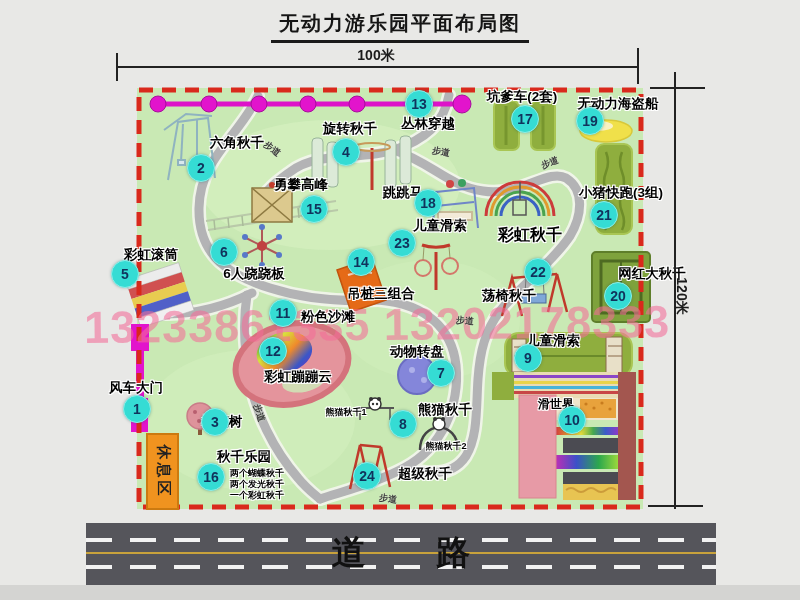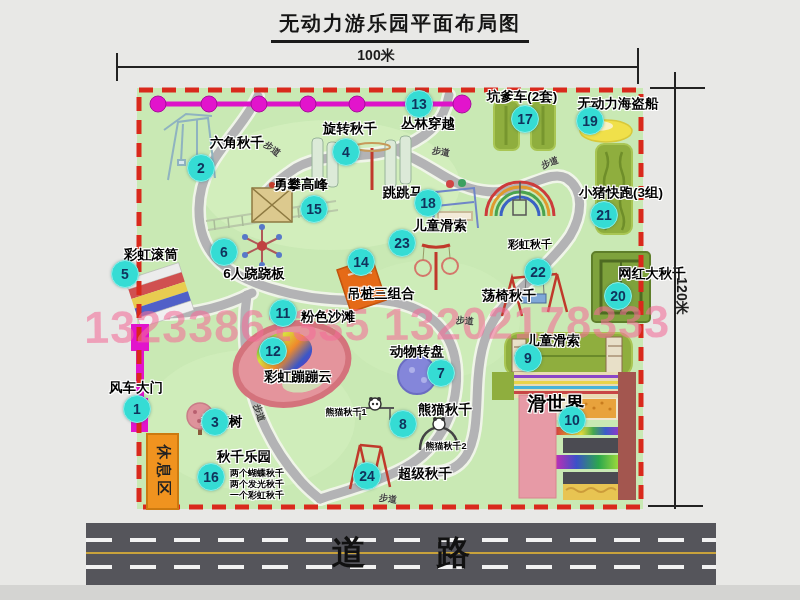--- a/index.html
+++ b/index.html
@@ -361,21 +361,21 @@
       <div class="mlabel" style="left: 151px; top: 255px;">彩虹滚筒</div>
       <div class="badge" style="left: 125px; top: 274px;">5</div>
       <div class="mlabel" style="left: 254px; top: 274px;">6人跷跷板</div>
       <div class="badge" style="left: 224px; top: 252px;">6</div>
       <div class="mlabel" style="left: 417px; top: 352px;">动物转盘</div>
       <div class="badge" style="left: 441px; top: 373px;">7</div>
       <div class="mlabel" style="left: 445px; top: 410px;">熊猫秋千</div>
       <div class="badge" style="left: 403px; top: 424px;">8</div>
       <div class="mlabel" style="left: 553px; top: 341px;">儿童滑索</div>
       <div class="badge" style="left: 528px; top: 358px;">9</div>
-      <div class="mlabel" style="left: 556px; top: 404px; font-size: 19px;">滑世界</div>
+      <div class="mlabel" style="left: 556px; top: 404px; font-size: 12px;">滑世界</div>
       <div class="badge" style="left: 572px; top: 420px;">10</div>
       <div class="mlabel" style="left: 328px; top: 317px;">粉色沙滩</div>
       <div class="badge" style="left: 283px; top: 313px;">11</div>
       <div class="mlabel" style="left: 298px; top: 377px;">彩虹蹦蹦云</div>
       <div class="badge" style="left: 273px; top: 351px;">12</div>
       <div class="mlabel" style="left: 428px; top: 124px;">丛林穿越</div>
       <div class="badge" style="left: 419px; top: 104px;">13</div>
       <div class="mlabel" style="left: 381px; top: 294px;">吊桩三组合</div>
       <div class="badge" style="left: 361px; top: 262px;">14</div>
       <div class="mlabel" style="left: 301px; top: 185px;">勇攀高峰</div>
@@ -391,21 +391,21 @@
       <div class="mlabel" style="left: 616px; top: 274px; margin-left: 36px;">网红大秋千</div>
       <div class="badge" style="left: 618px; top: 296px;">20</div>
       <div class="mlabel" style="left: 621px; top: 193px;">小猪快跑(3组)</div>
       <div class="badge" style="left: 604px; top: 215px;">21</div>
       <div class="mlabel" style="left: 509px; top: 296px;">荡椅秋千</div>
       <div class="badge" style="left: 538px; top: 272px;">22</div>
       <div class="mlabel" style="left: 440px; top: 226px;">儿童滑索</div>
       <div class="badge" style="left: 402px; top: 243px;">23</div>
       <div class="mlabel" style="left: 425px; top: 474px;">超级秋千</div>
       <div class="badge" style="left: 367px; top: 476px;">24</div>
-      <div class="mlabel" style="left: 530px; top: 244px; font-size: 11px;">彩虹秋千</div>
+      <div class="mlabel" style="left: 530px; top: 235px; font-size: 16px;">彩虹秋千</div>
       <div class="mlabel small" style="left: 346px; top: 412px;">熊猫秋千1</div>
       <div class="mlabel small" style="left: 446px; top: 446px;">熊猫秋千2</div>
       <div class="mlabel small" style="left: 257px; top: 473px;">两个蝴蝶秋千</div>
       <div class="mlabel small" style="left: 257px; top: 484px;">两个发光秋千</div>
       <div class="mlabel small" style="left: 257px; top: 495px;">一个彩虹秋千</div>
       <div class="pathlabel" style="left: 272px; top: 149px; transform: translate(-50%, -50%) rotate(38deg);">步道</div>
       <div class="pathlabel" style="left: 441px; top: 152px; transform: translate(-50%, -50%) rotate(10deg);">步道</div>
       <div class="pathlabel" style="left: 550px; top: 163px; transform: translate(-50%, -50%) rotate(-20deg);">步道</div>
       <div class="pathlabel" style="left: 465px; top: 321px; transform: translate(-50%, -50%) rotate(5deg);">步道</div>
       <div class="pathlabel" style="left: 259px; top: 413px; transform: translate(-50%, -50%) rotate(72deg);">步道</div>

